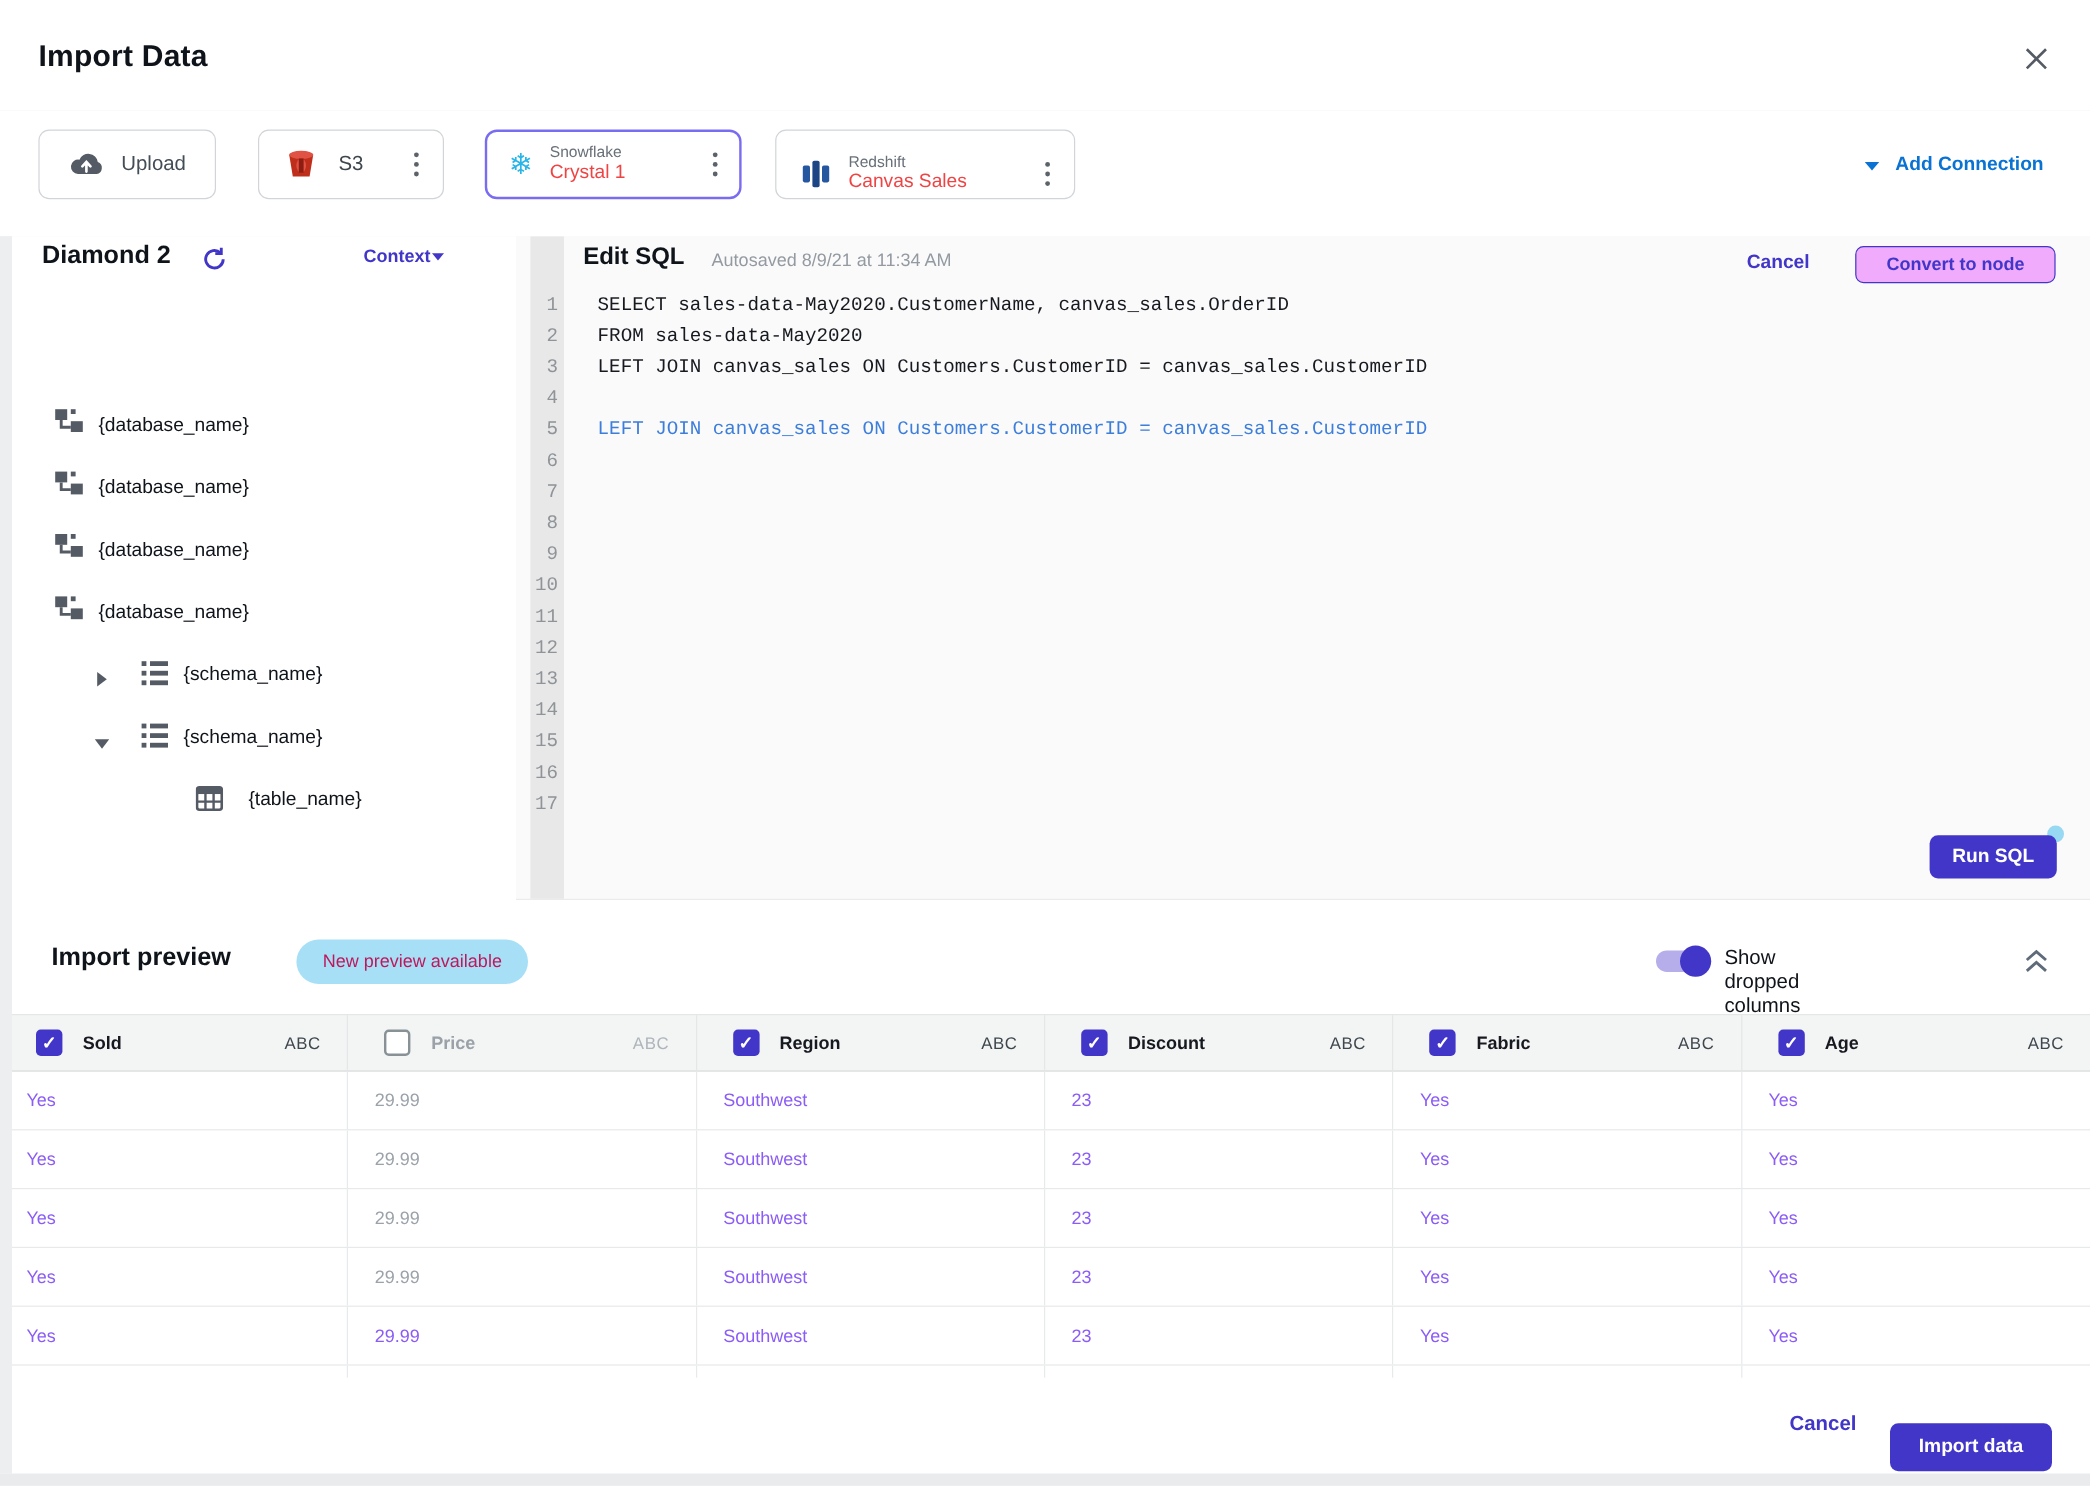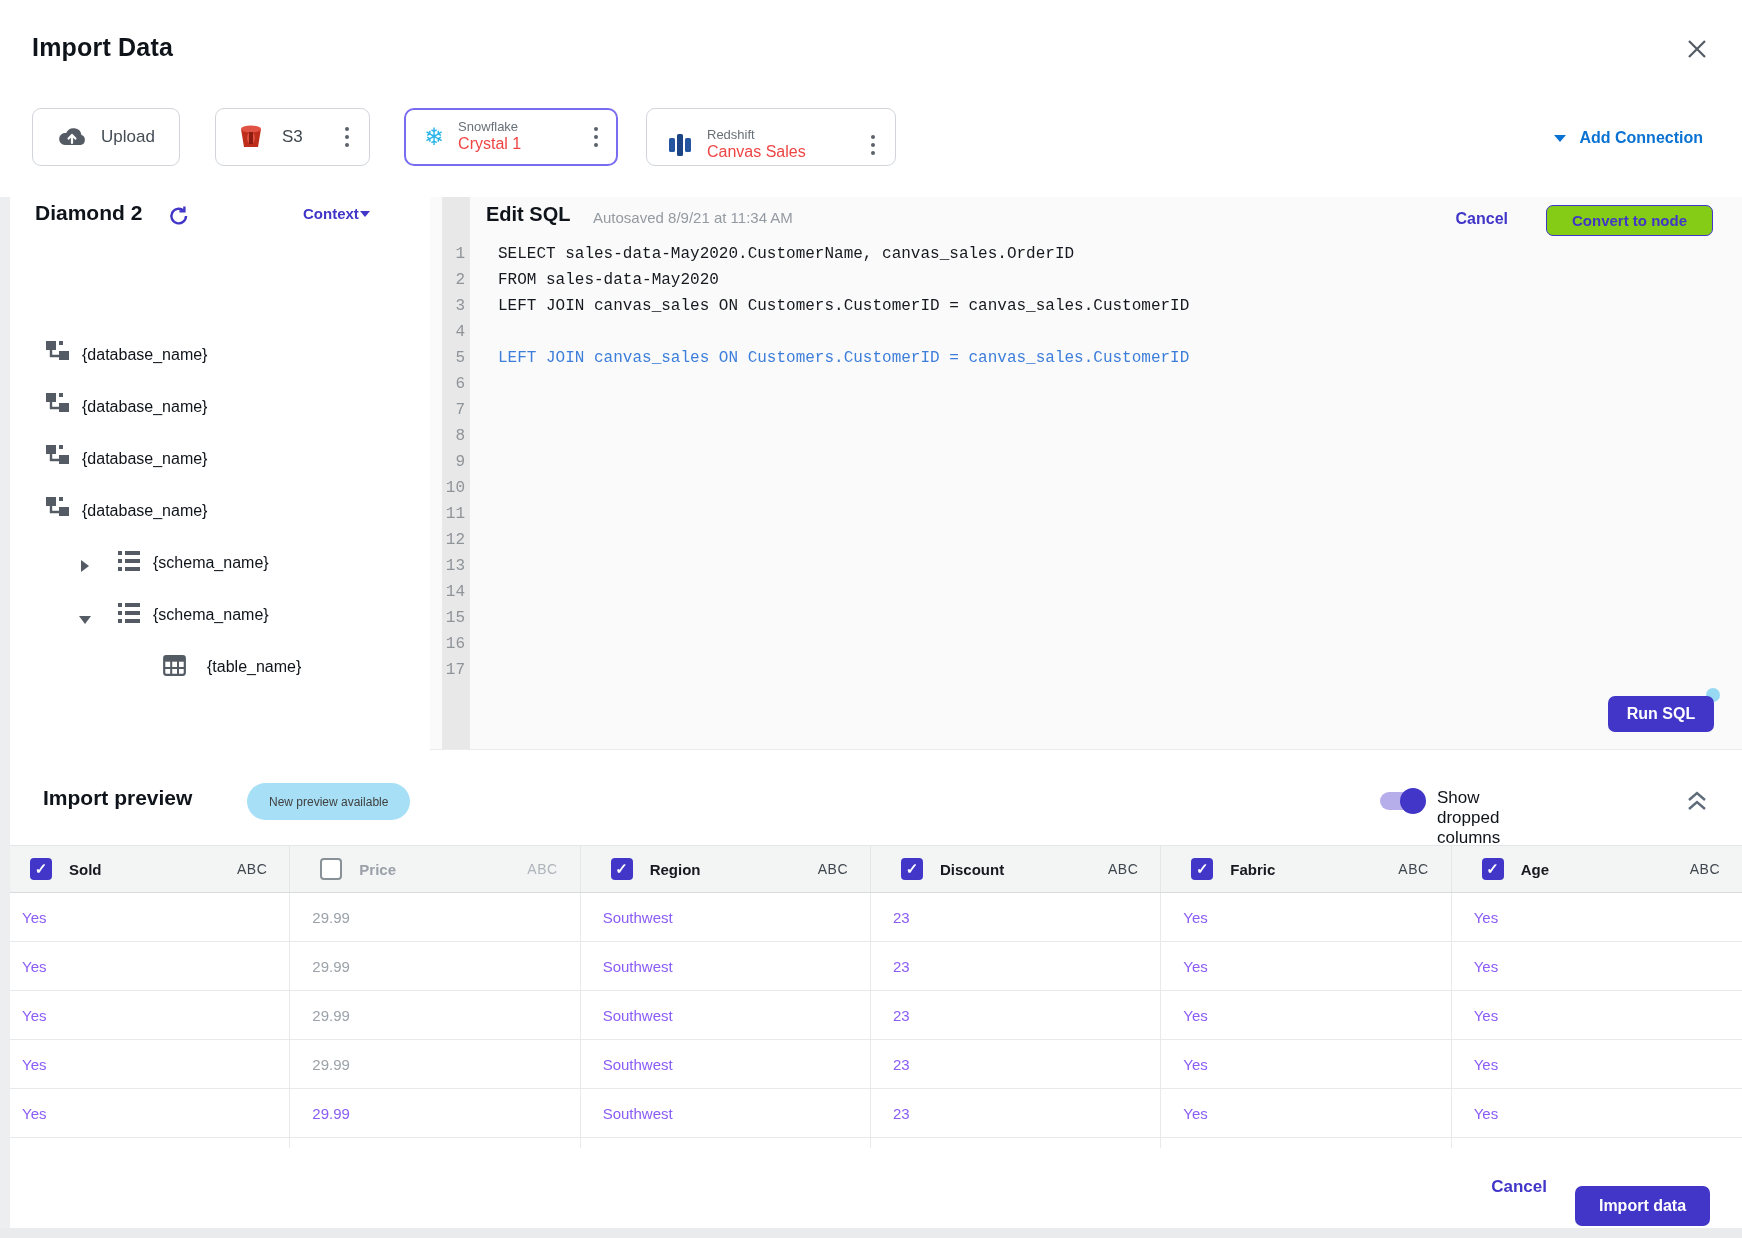--- a/index.html
+++ b/index.html
@@ -55,30 +55,30 @@
           padding-top:44px;box-sizing:border-box;}
   .gutter div{line-height:26px;padding-right:5px;}
   .code{position:absolute;left:68px;top:44px;right:20px;font-family:"Liberation Mono",monospace;
         font-size:16px;color:#16191f;white-space:pre;cursor:text;}
   .code div{line-height:26px;min-height:26px;}
   .code .blue{color:var(--sqlblue);}
   .e-title{position:absolute;left:56px;top:6px;font-size:20px;font-weight:700;}
   .e-saved{position:absolute;left:163px;top:12px;font-size:15px;color:#949aa1;}
   .e-cancel{position:absolute;right:234px;top:13px;font-size:16px;font-weight:700;color:var(--accent);cursor:pointer;}
   .e-convert{position:absolute;right:29px;top:8px;width:167px;height:31px;box-sizing:border-box;
-             border:1px solid var(--accent);border-radius:7px;background:#84cc16;color:var(--accent);
+             border:1px solid var(--accent);border-radius:7px;background:#f0abfc;color:var(--accent);
              font-size:15px;font-weight:700;display:flex;align-items:center;justify-content:center;cursor:pointer;}
   .run{position:absolute;right:28px;bottom:17px;width:106px;height:36px;background:var(--accent);color:#fff;
        border:none;border-radius:7px;font-size:16px;font-weight:700;font-family:"Liberation Sans",sans-serif;cursor:pointer;}
   .run-dot{position:absolute;right:22px;bottom:47px;width:14px;height:14px;border-radius:50%;background:#97d8f2;}
   
   .preview{position:absolute;left:0;top:750px;width:1482px;height:398px;background:#fff;}
   .p-title{position:absolute;left:43px;top:36px;font-size:21px;font-weight:700;}
   .badge{position:absolute;left:247px;top:33px;height:37px;padding:0 22px;border-radius:19px;background:var(--badgebg);
-         display:flex;align-items:center;font-size:12px;color:#404040;}
+         display:flex;align-items:center;font-size:15px;color:#be185d;}
   .toggle{position:absolute;left:1380px;top:42px;width:44px;height:18px;border-radius:9px;background:#b6aeea;cursor:pointer;}
   .toggle .knob{position:absolute;right:-2px;top:-4px;width:26px;height:26px;border-radius:50%;background:var(--accent);}
   .t-label{position:absolute;left:1437px;top:38px;font-size:17px;color:#0f141a;}
   .collapse{position:absolute;left:1684px;top:39px;width:26px;height:24px;cursor:pointer;}
   .tbl{position:absolute;left:0;top:95px;width:1742px;}
   .thead,.trowd,.tpart{display:grid;grid-template-columns:repeat(6,1fr);}
   .thead{height:48px;background:#f3f4f4;border-top:1px solid #e4e6e7;border-bottom:1px solid #d9dcdd;box-sizing:border-box;}
   .th{display:flex;align-items:center;padding:0 22px 0 30px;border-right:1px solid #e4e6e7;box-sizing:border-box;}
   .th:last-child{border-right:none;}
   .cb{width:22px;height:22px;border-radius:4px;box-sizing:border-box;margin-right:17px;cursor:pointer;flex:none;

